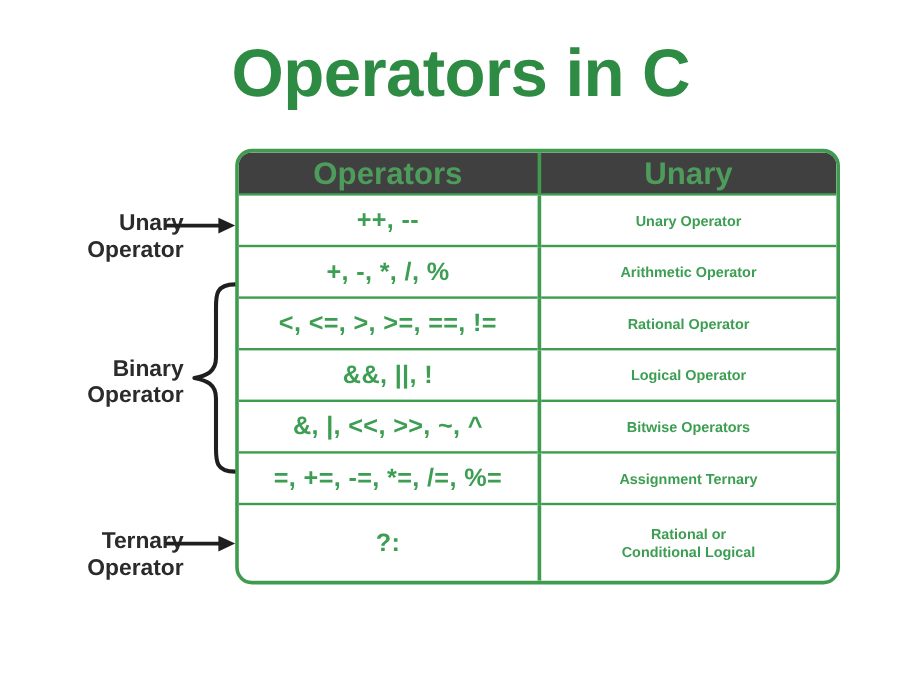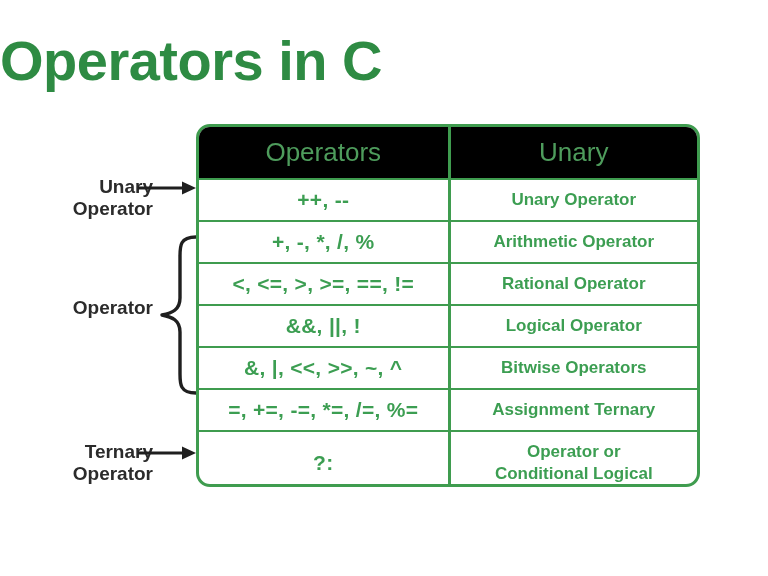--- a/index.html
+++ b/index.html
@@ -20,20 +20,21 @@
     width: 768px;
     height: 576px;
   }
 
   
   .title {
     position: absolute;
     left: 0;
     top: 30px;
     width: 768px;
+    text-align: center;
     font-size: 56px;
     font-weight: bold;
     letter-spacing: -0.5px;
     color: #2e8b43;
     line-height: 1.1;
     white-space: nowrap;
   }
 
   
   .table-wrap {
@@ -68,41 +69,41 @@
     box-sizing: border-box;
   }
 
   
   table.optable tr > *:first-child { border-left: 0; }
   table.optable tr > *:last-child  { border-right: 0; }
   table.optable thead tr > * { border-top: 0; }
   table.optable tbody tr:last-child > * { border-bottom: 0; }
 
   table.optable thead th {
-    background: #000000;
+    background: #404040;
     color: #4e9c5c;
     font-size: 26px;
-    font-weight: normal;
-    height: 52px;
+    font-weight: bold;
+    height: 35px;
     border-color: #3f9c4f;
   }
   table.optable thead th.hdr-ops { border-right: 3px solid #3f9c4f; }
 
   table.optable tbody td {
     height: 42px;
     color: #3c9e52;
     font-weight: bold;
   }
   table.optable tbody td.ops {
     font-size: 21px;
     letter-spacing: 0.3px;
     border-right: 3px solid #3f9c4f;
   }
   table.optable tbody td.type {
-    font-size: 17px;
+    font-size: 12px;
   }
   table.optable tbody tr.tall td { height: 62px; }
   table.optable tbody tr.tall td.type { line-height: 1.25; }
   .type-line { display: block; }
 
   
   .annot {
     position: absolute;
     color: #2b2b2b;
     font-weight: bold;
@@ -132,20 +133,21 @@
 <div id="canvas">
 
   <div class="title">Operators in C</div>
 
   <div class="annot annot-unary">
     <span class="ln">Unary</span>
     <span class="ln">Operator</span>
   </div>
 
   <div class="annot annot-binary">
+    <span class="ln">Binary</span>
     <span class="ln">Operator</span>
   </div>
 
   <div class="annot annot-ternary">
     <span class="ln">Ternary</span>
     <span class="ln">Operator</span>
   </div>
 
   <div class="marker arrow-unary">
     <svg width="60" height="16" viewBox="0 0 60 16">
@@ -206,21 +208,21 @@
           <td class="ops">&amp;, |, &lt;&lt;, &gt;&gt;, ~, ^</td>
           <td class="type">Bitwise Operators</td>
         </tr>
         <tr>
           <td class="ops">=, +=, -=, *=, /=, %=</td>
           <td class="type">Assignment Ternary</td>
         </tr>
         <tr class="tall">
           <td class="ops">?:</td>
           <td class="type">
-            <span class="type-line">Operator or</span>
+            <span class="type-line">Rational or</span>
             <span class="type-line">Conditional Logical</span>
           </td>
         </tr>
       </tbody>
     </table>
   </div>
 
 </div>
 
 </body></html>

